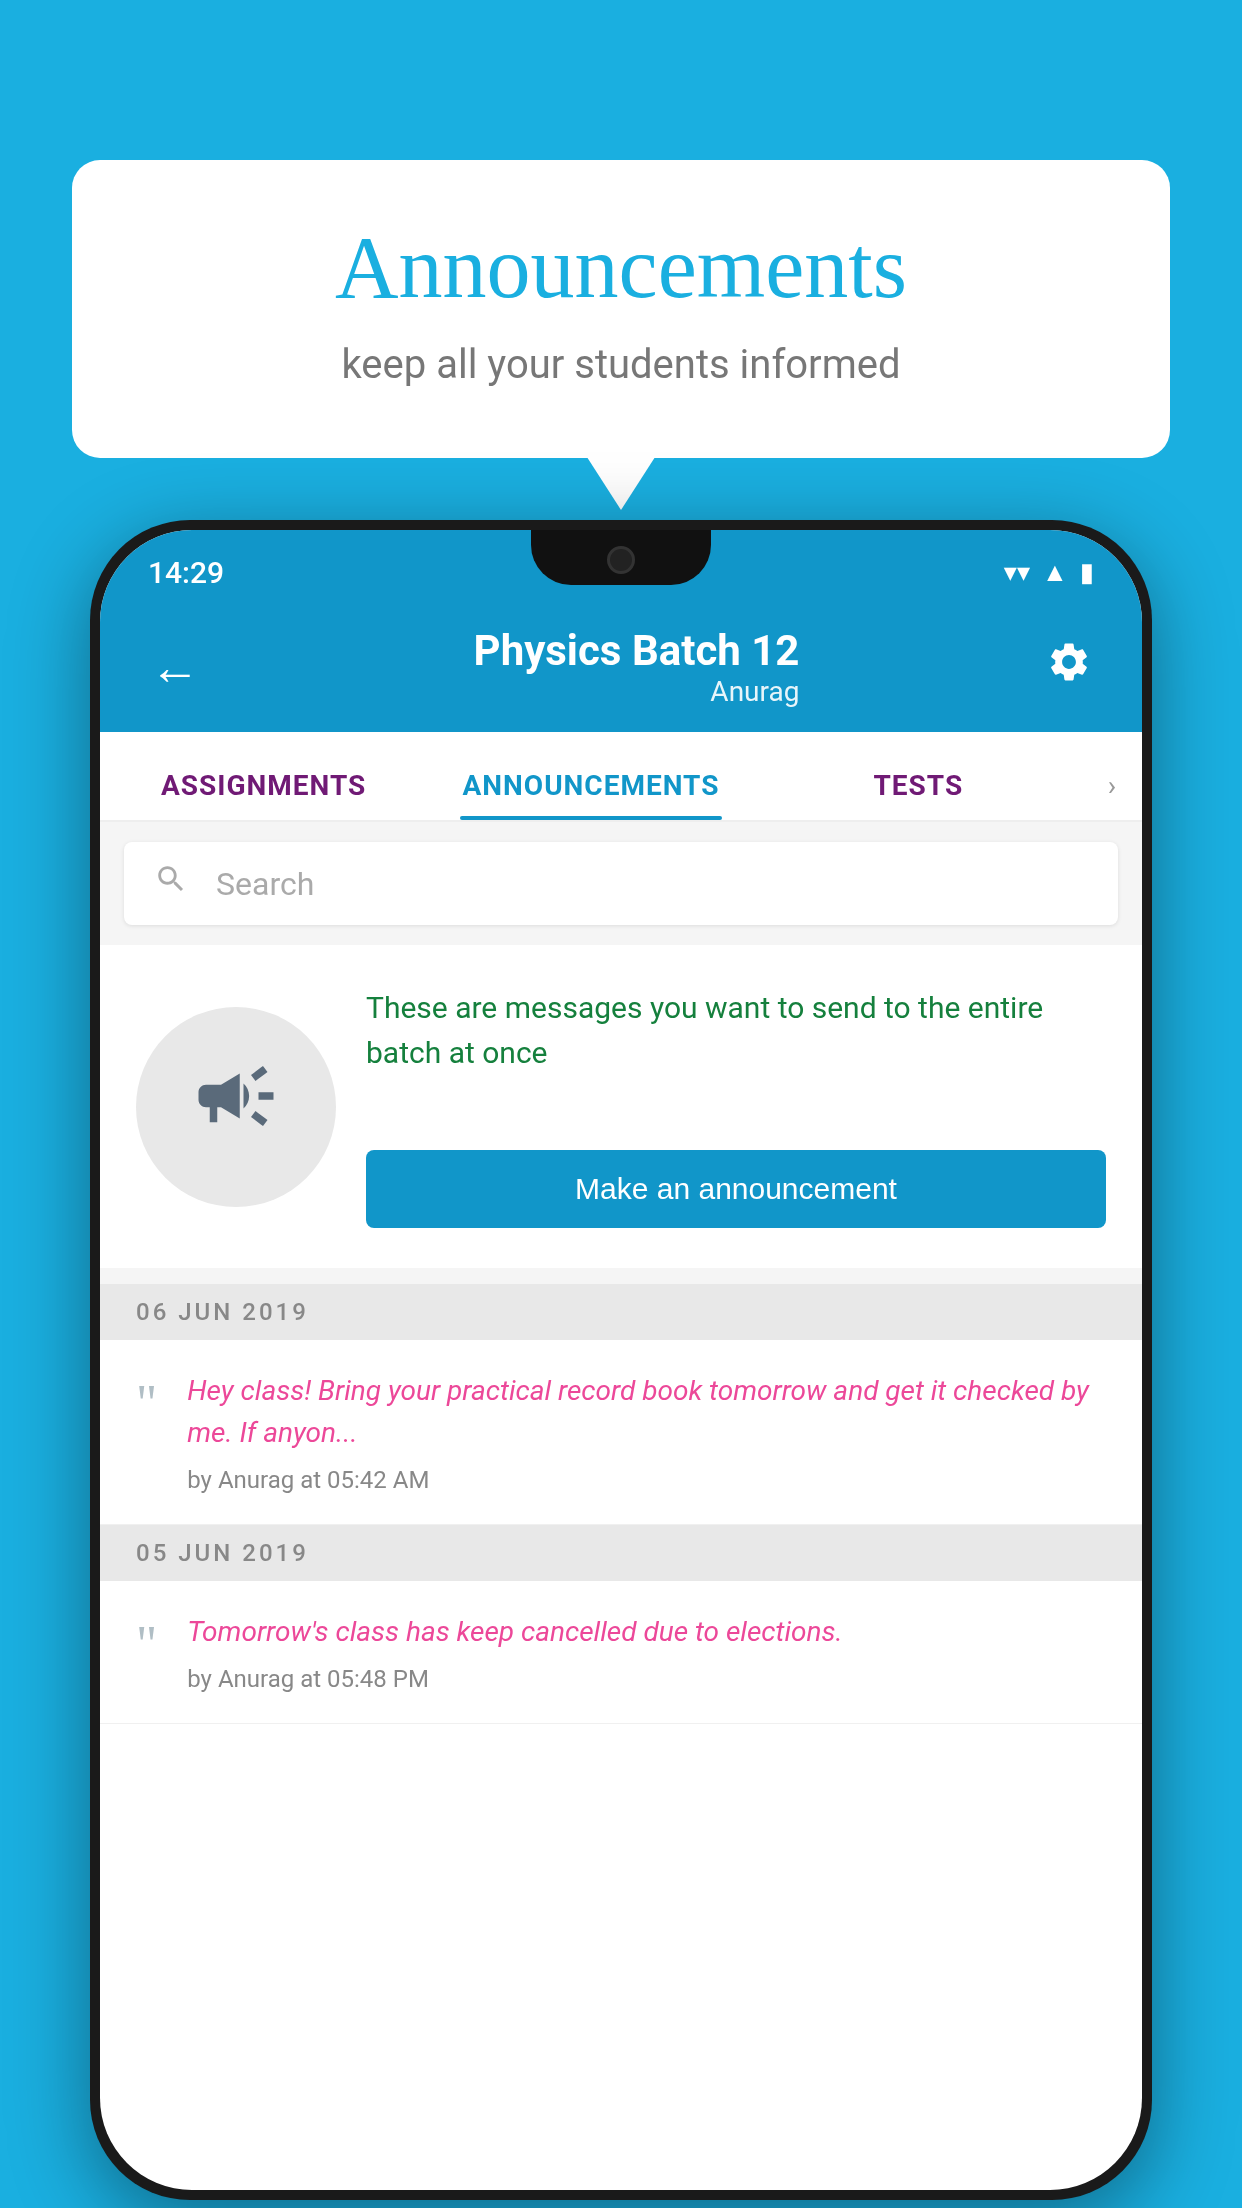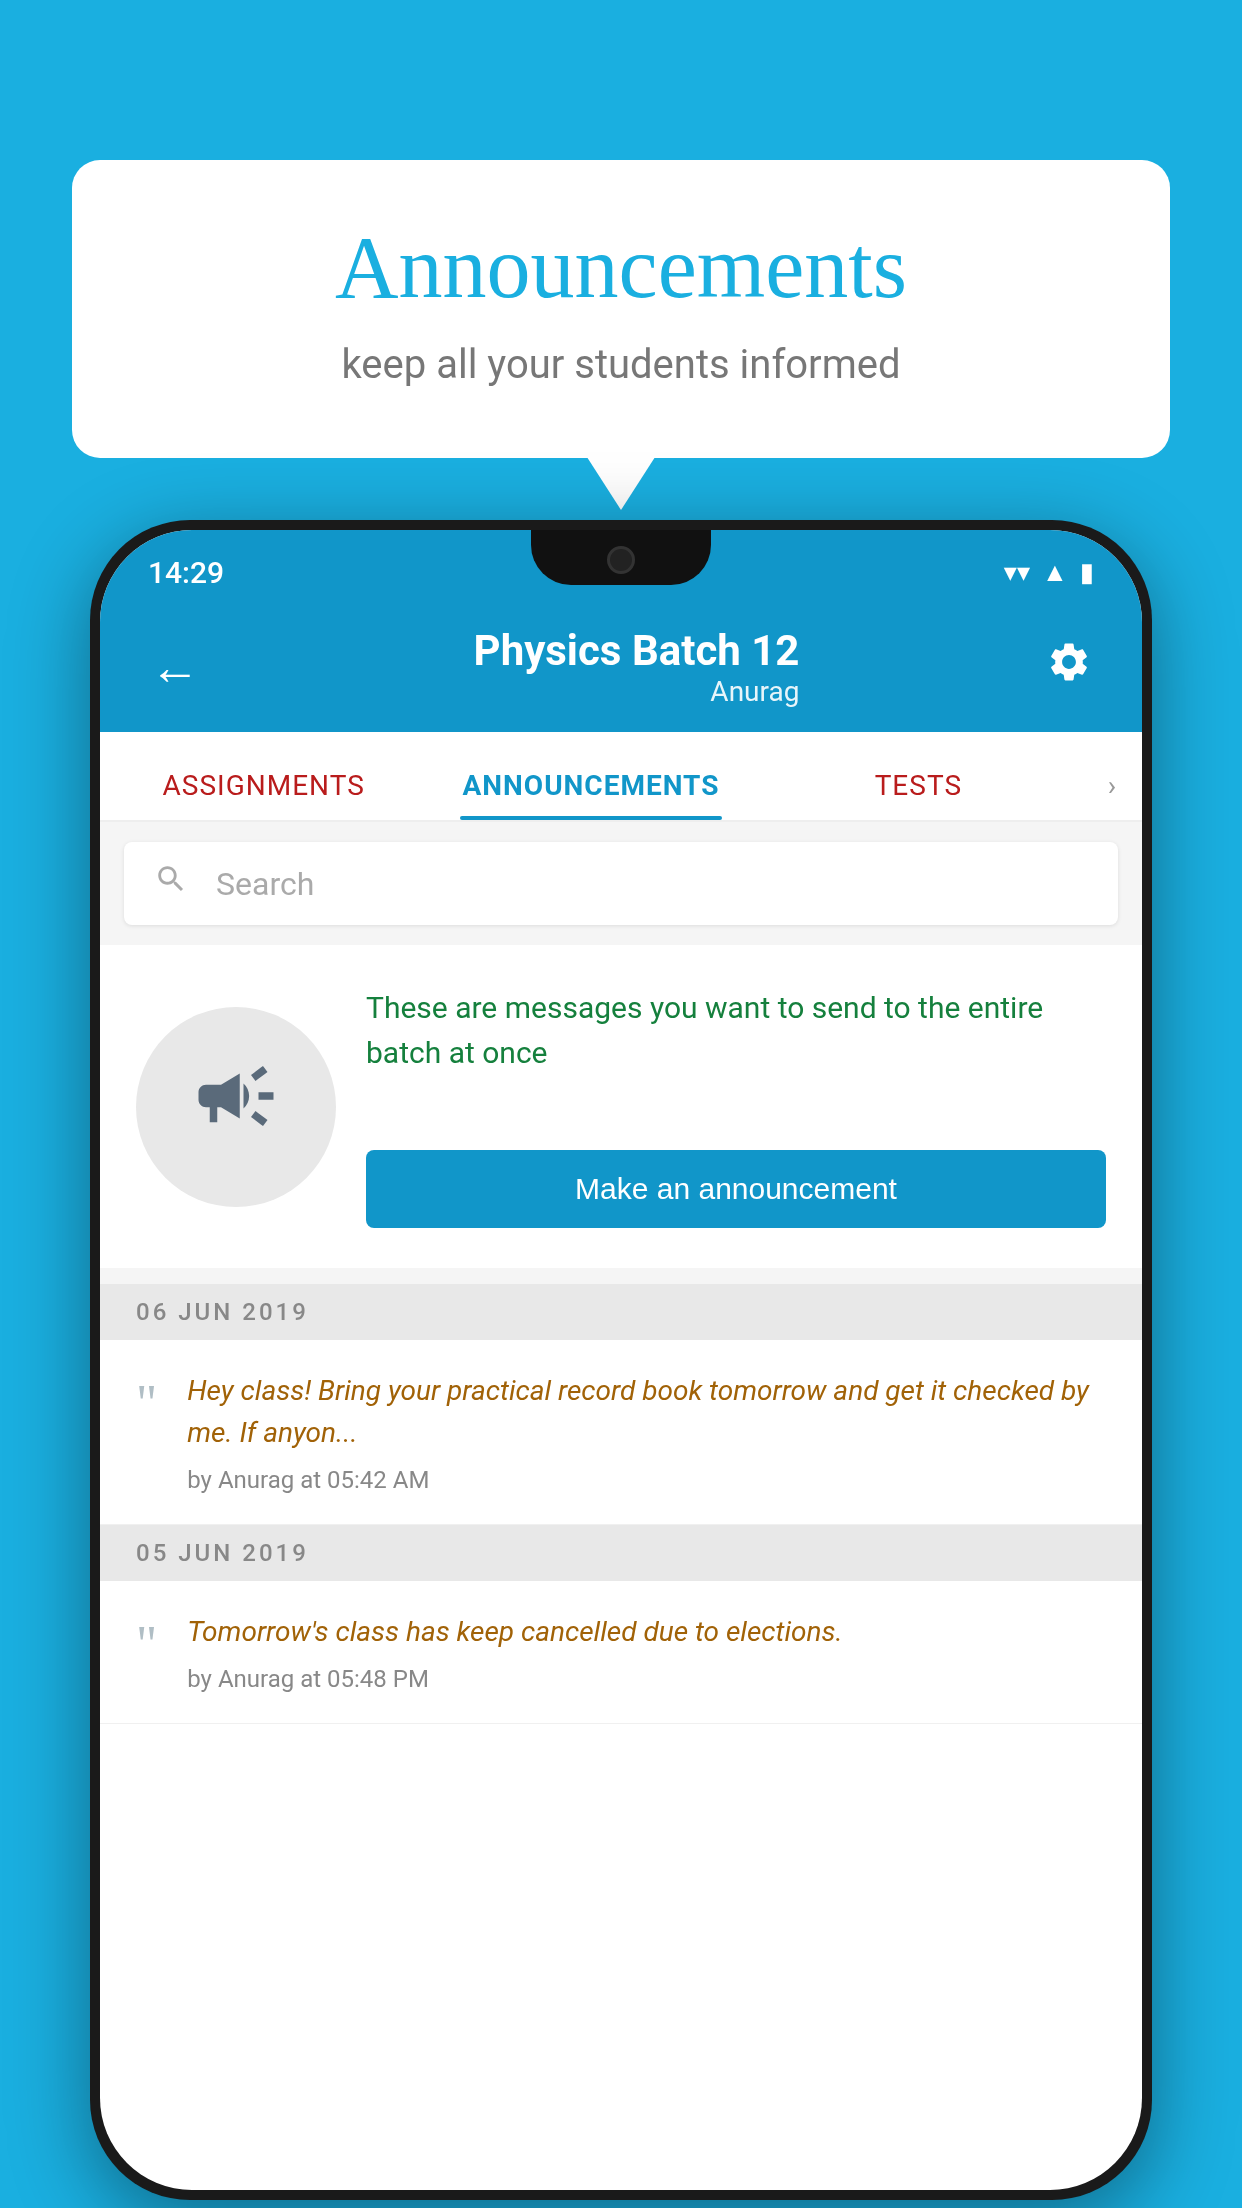--- a/index.html
+++ b/index.html
@@ -206,22 +206,22 @@
       border-bottom: 2px solid #eee;
       height: 90px;
       align-items: flex-end;
     }
 
     .tab-item {
       flex: 1;
       text-align: center;
       padding-bottom: 18px;
       font-size: 28px;
-      font-weight: 400;
-      color: #b91c1c;
+      font-weight: 700;
+      color: #701a75;
       cursor: pointer;
       text-transform: uppercase;
       letter-spacing: 1px;
       position: relative;
     }
 
     .tab-item.active {
       color: #1196C9;
       font-weight: 700;
     }
@@ -352,21 +352,21 @@
     .quote-icon {
       color: #b0bec5;
       font-size: 52px;
       font-family: Georgia, serif;
       line-height: 1;
       flex-shrink: 0;
       margin-top: 8px;
     }
 
     .announcement-text {
-      color: #a16207;
+      color: #ec4899;
       font-size: 28px;
       font-style: italic;
       font-weight: 400;
       line-height: 1.5;
       margin-bottom: 12px;
     }
 
     .announcement-meta {
       color: #888;
       font-size: 24px;

